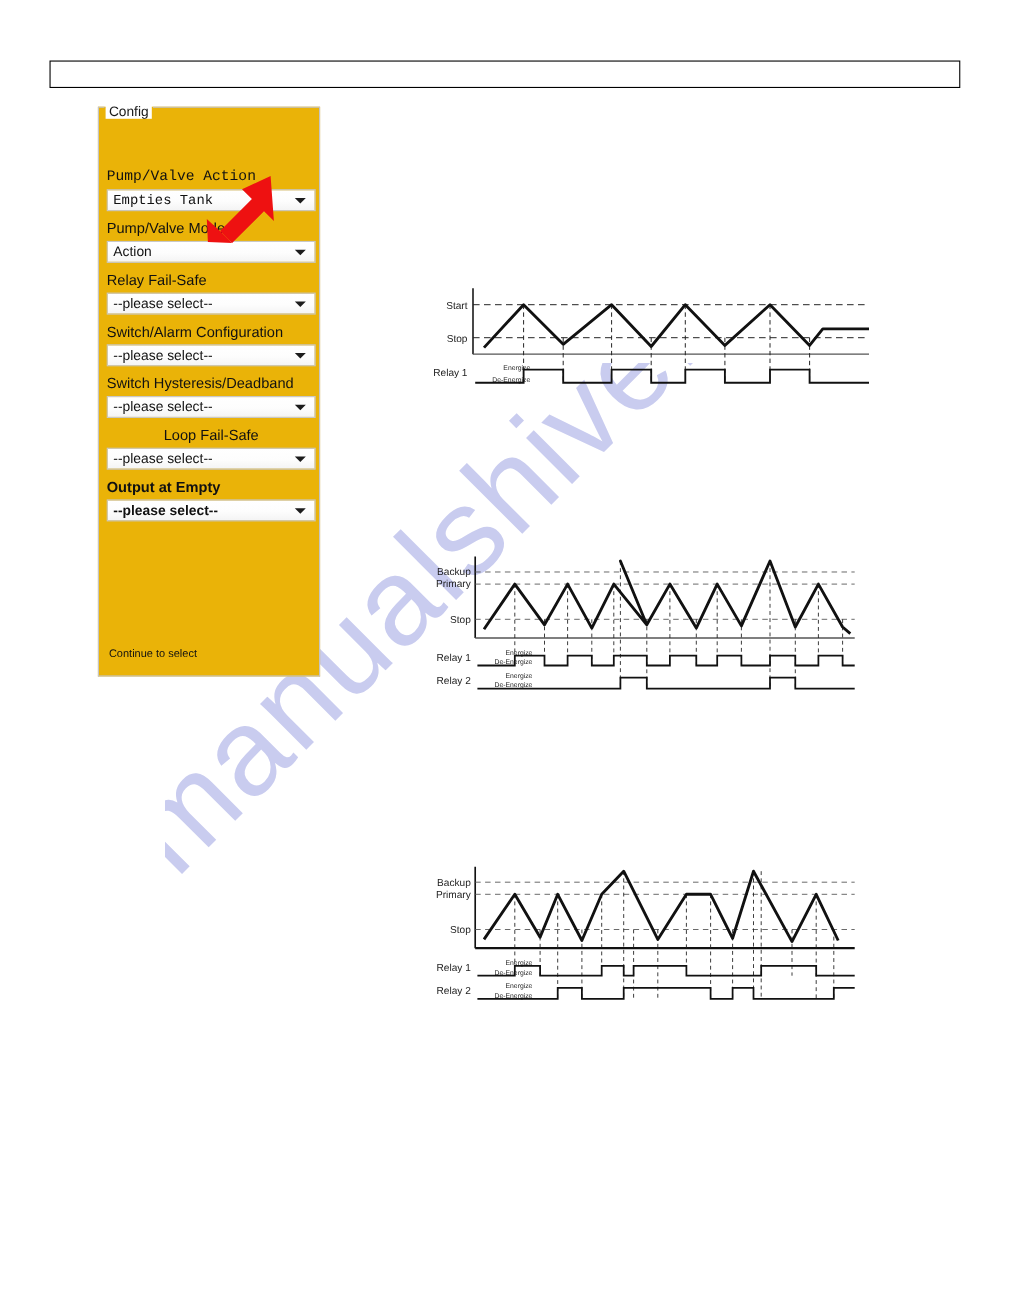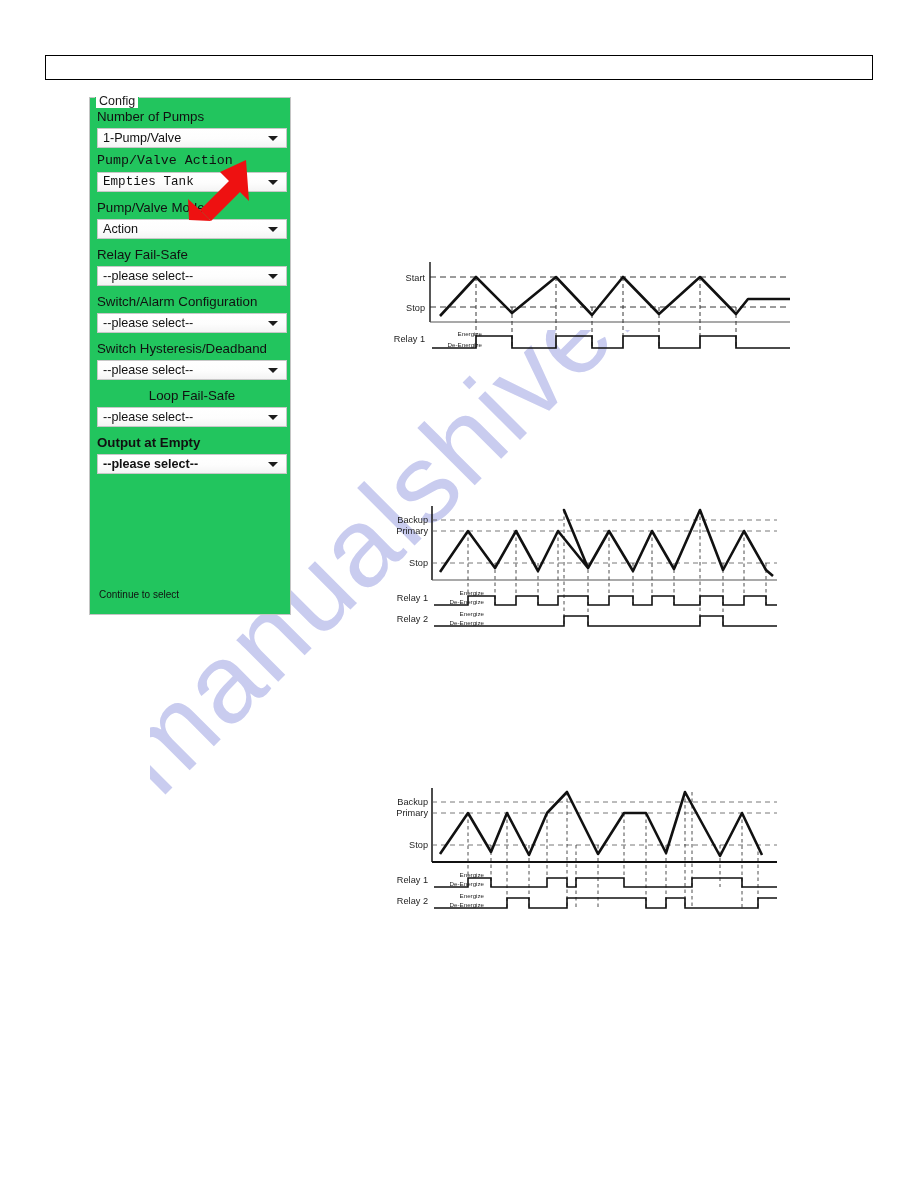--- a/index.html
+++ b/index.html
@@ -50,21 +50,21 @@
   
   #config-panel {
     position: absolute;
     left: 89px;
     top: 97px;
     width: 202px;
     height: 518px;
     box-sizing: border-box;
     border: 1px solid #c4c4c4;
     border-top: none;
-    background: #22c55e;
+    background: #eab308;
     z-index: 3;
   }
   #config-panel .grp-top {
     position: absolute;
     top: 0; left: 0; right: 0;
     height: 1px;
     display: flex;
     align-items: center;
   }
   #config-panel .grp-top .seg-l {
@@ -165,27 +165,20 @@
 </div>
 
 <div id="config-panel">
   <div class="grp-top">
     <span class="seg-l"></span>
       <span style="width:44px"></span>
       <span class="seg-r"></span>
   </div>
   <div class="group-legend">Config</div>
 
-  <div class="field-block" style="top:12px;">
-    <div class="field-label">Number of Pumps</div>
-    <div class="select-box">
-      <span class="select-value">1-Pump/Valve</span>
-      <span class="caret"></span>
-    </div>
-  </div>
 
   <div class="field-block" style="top:56px;font-family:Liberation Mono, monospace;">
     <div class="field-label">Pump/Valve Action</div>
     <div class="select-box">
       <span class="select-value">Empties Tank</span>
       <span class="caret"></span>
     </div>
   </div>
 
   <div class="field-block" style="top:103px;">

